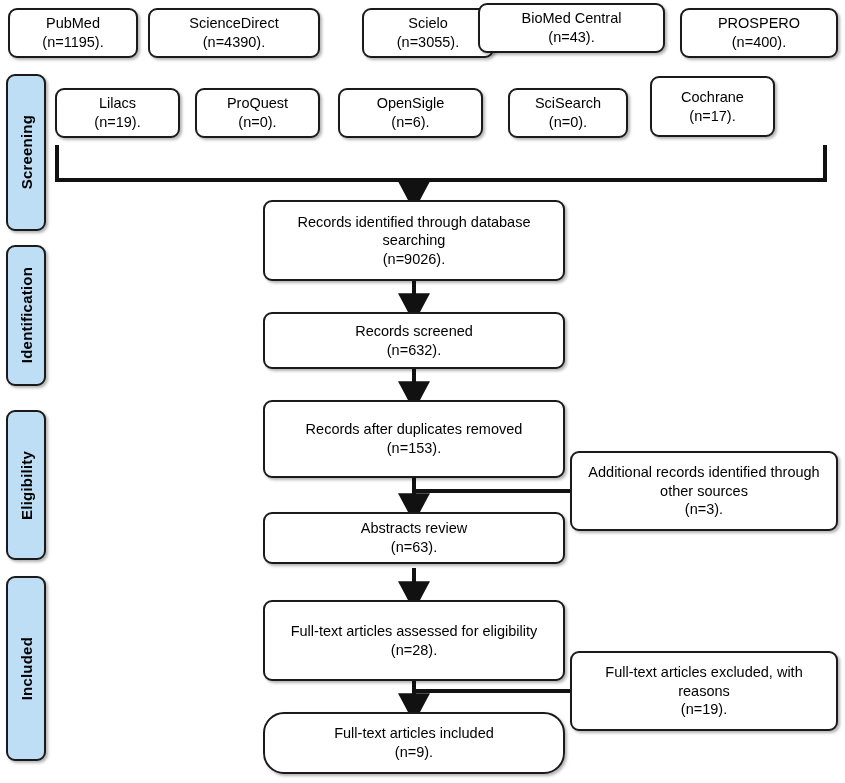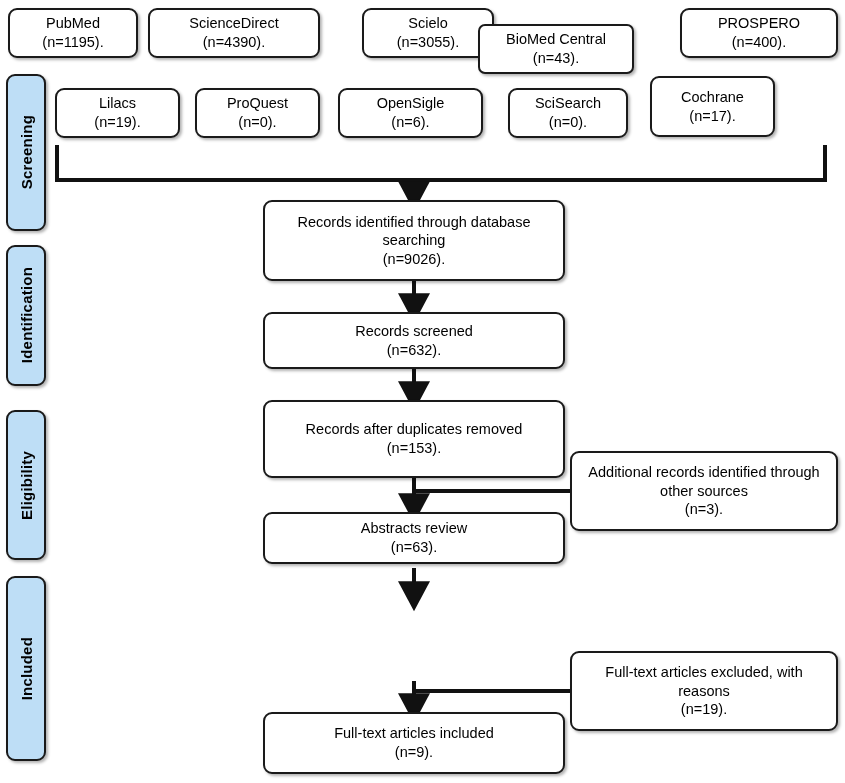--- a/index.html
+++ b/index.html
@@ -124,21 +124,21 @@
 (n=1195).</span>
   </div>
   <div class="box source-box" style="left:148px; top:8px; width:172px; height:50px;">
     <span class="txt">ScienceDirect
 (n=4390).</span>
   </div>
   <div class="box source-box" style="left:333px; top:8px; width:132px; height:50px;margin-left:29px;">
     <span class="txt">Scielo
 (n=3055).</span>
   </div>
-  <div class="box source-box" style="left:478px; top:24px; width:156px; height:50px;border-radius:7px;">
+  <div class="box source-box" style="left:478px; top:3px; width:187px; height:50px;">
     <span class="txt">BioMed Central
 (n=43).</span>
   </div>
   <div class="box source-box" style="left:680px; top:8px; width:158px; height:50px;">
     <span class="txt">PROSPERO
 (n=400).</span>
   </div>
 
   <div class="box source-box" style="left:55px; top:88px; width:125px; height:50px;">
     <span class="txt">Lilacs
@@ -170,21 +170,25 @@
 (n=632).</span>
   </div>
   <div class="box main-box" style="left:263px; top:400px; width:302px; height:78px;">
     <span class="txt">Records after duplicates removed
 (n=153).</span>
   </div>
   <div class="box main-box" style="left:263px; top:512px; width:302px; height:52px;">
     <span class="txt">Abstracts review
 (n=63).</span>
   </div>
-  <div class="box main-box" style="left:263px; top:712px; width:302px; height:62px;">
+  <div class="box main-box" style="left:263px; top:600px; width:302px; height:81px;">
+    <span class="txt">Full-text articles assessed for eligibility
+(n=28).</span>
+  </div>
+  <div class="box main-box" style="left:263px; top:712px; width:302px; height:62px;border-radius:21px;">
     <span class="txt">Full-text articles included
 (n=9).</span>
   </div>
 
   <div class="box side-box" style="left:570px; top:451px; width:268px; height:80px;">
     <span class="txt">Additional records identified through other sources
 (n=3).</span>
   </div>
   <div class="box side-box" style="left:570px; top:651px; width:268px; height:80px;">
     <span class="txt">Full-text articles excluded, with reasons

